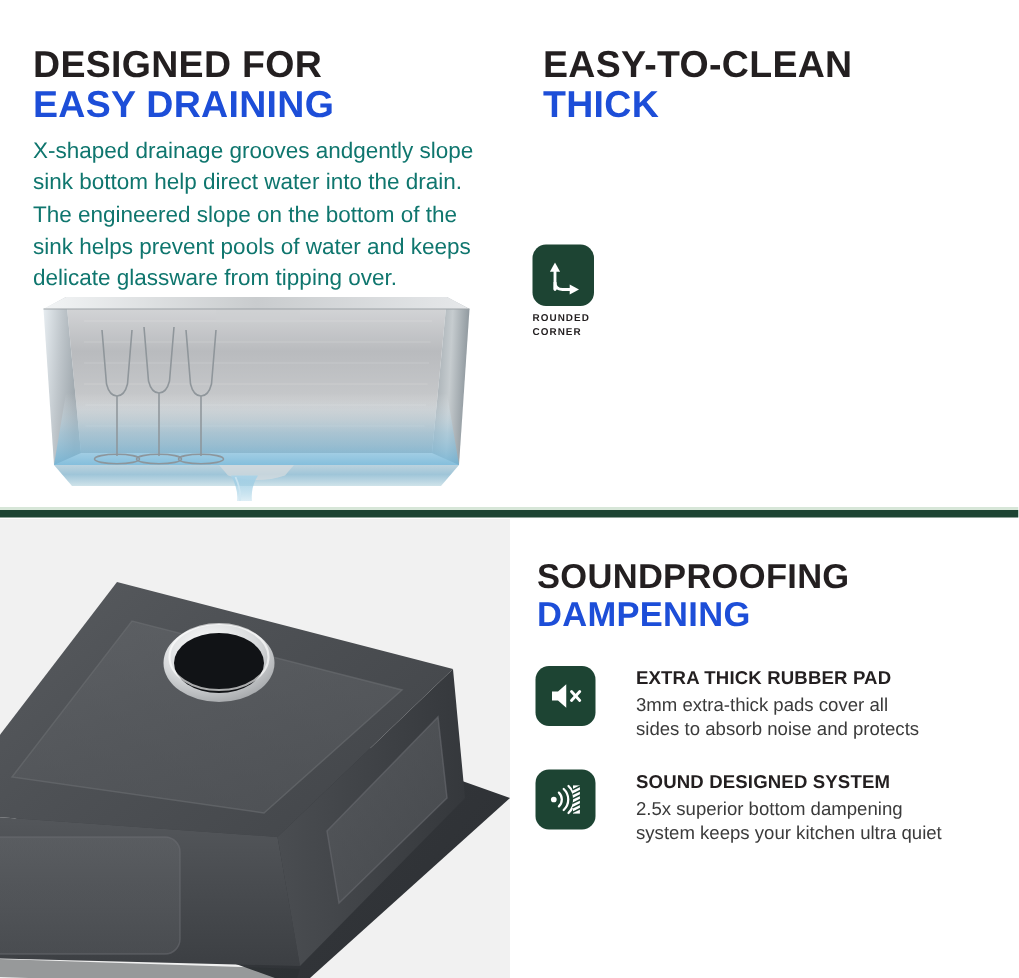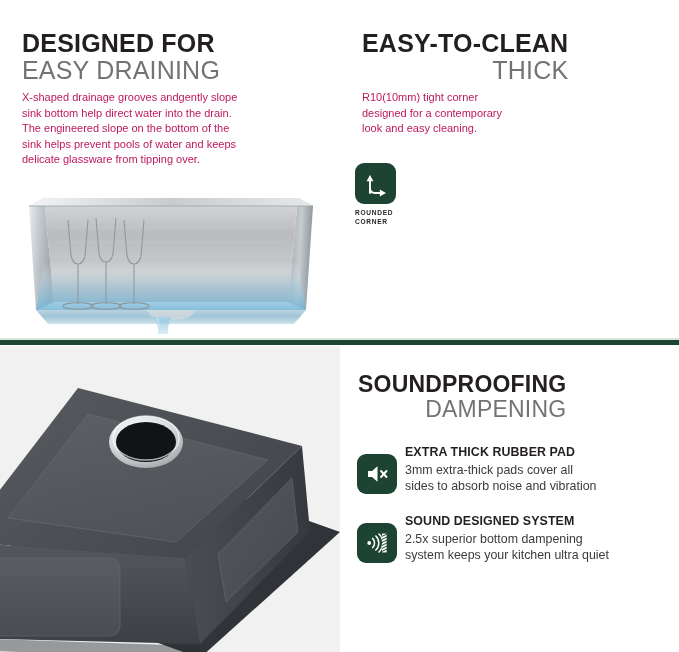--- a/index.html
+++ b/index.html
@@ -21,41 +21,41 @@
   #q-br{left:340px;top:314px;width:316px;height:338px;background:#ffffff;}
 
   .divider-h{position:absolute;left:0;top:308px;width:679px;height:5px;
     background:#1d4433;}
   .divider-h::after{content:"";position:absolute;left:0;top:-2px;width:100%;height:2px;
     background:#d7e6d8;}
 
   
   .head{margin:0;padding:0;line-height:1.08;}
   .head .l1{display:block;font-size:25px;font-weight:bold;color:#231f20;letter-spacing:.2px;}
-  .head .l2{display:block;font-size:25px;font-weight:normal;color:#737373;letter-spacing:.2px;text-align:right;}
-  .body-copy{font-size:11px;line-height:1.42;color:#be185d;white-space:pre-line;}
+  .head .l2{display:block;font-size:25px;font-weight:bold;color:#1d4ed8;letter-spacing:.2px;}
+  .body-copy{font-size:15px;line-height:1.42;color:#0f766e;white-space:pre-line;}
 
   #q-tl .head{position:absolute;left:22px;top:-2px;}
   #q-tl .body-copy{position:absolute;left:22px;top:58px;width:296px;}
 
   #q-tr .head{position:absolute;left:18px;top:-2px;}
   #q-tr .body-copy{position:absolute;left:18px;top:58px;width:205px;}
 
   #q-br .head{position:absolute;left:18px;top:26px;}
   #q-br .head .l1,#q-br .head .l2{font-size:23px;}
 
   
   .badge{position:absolute;left:355px;top:131px;width:46px;}
   .badge-box{width:41px;height:41px;border-radius:9px;background:#1d4433;
     display:flex;align-items:center;justify-content:center;}
   .badge-cap{margin-top:5px;font-size:6.6px;font-weight:bold;letter-spacing:.7px;
     line-height:1.35;color:#231f20;white-space:pre-line;}
 
   
-  .feat{position:absolute;left:357px;display:flex;gap:8px;align-items:flex-end;}
+  .feat{position:absolute;left:357px;display:flex;gap:27px;align-items:flex-start;}
   #feat-0{top:412px;}
   #feat-1{top:481px;}
   #feat-2{top:549px;}
   .feat-icon{flex:0 0 auto;width:40px;height:40px;border-radius:9px;background:#1d4433;
     display:flex;align-items:center;justify-content:center;}
   .feat-txt{padding-top:1px;}
   .feat-title{font-size:12.4px;font-weight:bold;color:#231f20;letter-spacing:.1px;
     line-height:1.2;}
   .feat-desc{margin-top:2px;font-size:12.4px;line-height:1.31;color:#3b3b3b;
     white-space:pre-line;}
@@ -173,23 +173,20 @@
     </div>
   </div>
 
   <div class="quad" id="q-tr">
 
     <div class="head">
       <span class="l1">EASY-TO-CLEAN</span>
       <span class="l2">THICK</span>
     </div>
 
-    <div class="body-copy">R10(10mm) tight corner
-designed for a contemporary
-look and easy cleaning.</div>
   </div>
 
   <div class="badge">
     <div class="badge-box">
       <svg width="26" height="26" viewBox="0 0 26 26">
 
         <path d="M7,22 L7,10" stroke="#ffffff" stroke-width="1.9" fill="none" stroke-linecap="round"></path>
         <path d="M7,4 L3.6,10.2 L10.4,10.2 Z" fill="#ffffff"></path>
 
         <path d="M7,22 Q7,22 7,22 L7,17 Q7,22 12,22 L17,22" stroke="#ffffff" stroke-width="1.9" fill="none" stroke-linecap="round"></path>
@@ -273,21 +270,21 @@
         <path d="M3,9 L7,9 L12.5,4.2 L12.5,19.8 L7,15 L3,15 Z" fill="#ffffff"></path>
         <g stroke="#ffffff" stroke-width="1.9" stroke-linecap="round">
           <line x1="16" y1="9" x2="21.5" y2="15"></line>
           <line x1="21.5" y1="9" x2="16" y2="15"></line>
         </g>
       </svg>
     </div>
     <div class="feat-txt">
       <div class="feat-title">EXTRA THICK RUBBER PAD</div>
       <div class="feat-desc">3mm extra-thick pads cover all
-sides to absorb noise and vibration</div>
+sides to absorb noise and protects</div>
     </div>
   </div>
 
   <div class="feat" id="feat-1">
     <div class="feat-icon">
       <svg width="24" height="24" viewBox="0 0 24 24">
         <circle cx="4.2" cy="12" r="1.9" fill="#ffffff"></circle>
         <g stroke="#ffffff" stroke-width="1.5" fill="none" stroke-linecap="round">
           <path d="M7.6,7.4 A6.4,6.4 0 0 1 7.6,16.6"></path>
           <path d="M10.8,5 A9.6,9.6 0 0 1 10.8,19"></path>

